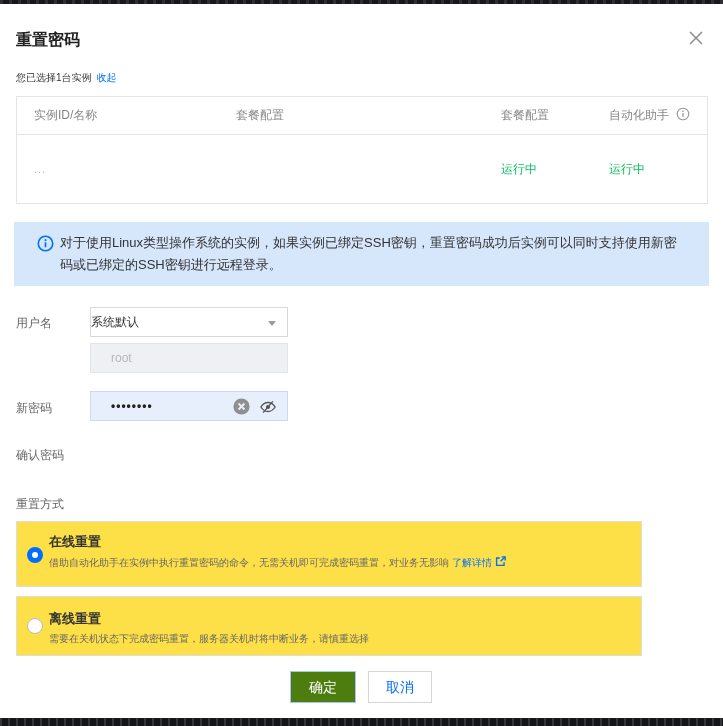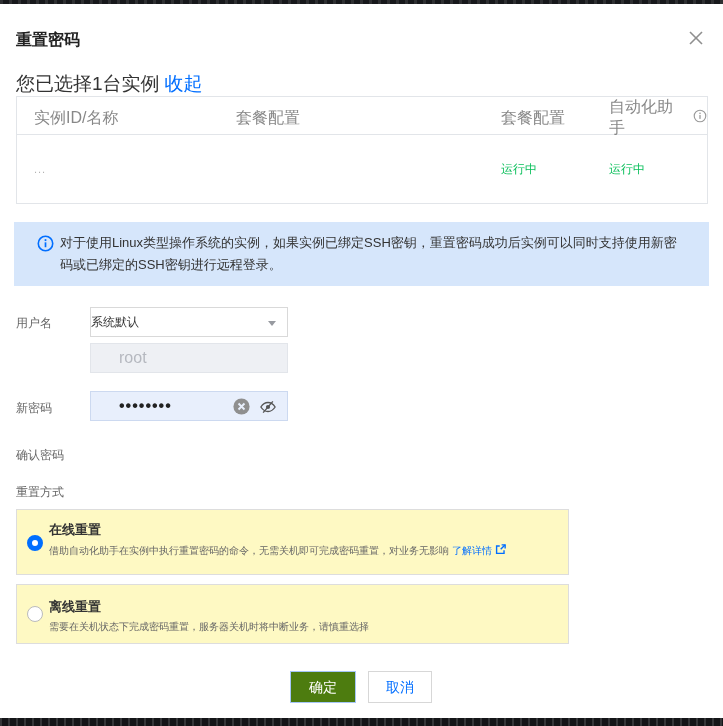--- a/index.html
+++ b/index.html
@@ -9,61 +9,61 @@
 
   .edge-strip { position:absolute; left:0; width:723px; background:#1d1f23; }
   .edge-strip.top { top:0; height:4px;
     background-image:repeating-linear-gradient(90deg, rgba(255,255,255,.10) 0 3px, transparent 3px 9px); background-color:#17181b;}
   .edge-strip.bottom { top:718px; height:8px;
     background-image:repeating-linear-gradient(90deg, rgba(255,255,255,.14) 0 2px, transparent 2px 8px); background-color:#141518;}
 
   .dlg-title { position:absolute; left:16px; top:30px; font-size:16px; font-weight:bold; color:#222; }
   .dlg-close { position:absolute; left:686px; top:28px; width:20px; height:20px; cursor:pointer; }
 
-  .selection-line { position:absolute; left:16px; top:71px; font-size:19px; color:#333; }
+  .selection-line { position:absolute; left:16px; top:71px; font-size:10px; color:#333; }
   .link { color:#006eff; text-decoration:none; cursor:pointer; }
   .selection-line .link { margin-left:5px; }
 
   
   .tbl { position:absolute; left:16px; top:96px; width:692px; height:108px; border:1px solid #e2e5e9; background:#fff; }
   .tbl-head, .tbl-row { display:grid; grid-template-columns:202px 265px 108px 1fr; }
-  .tbl-head { height:38px; border-bottom:1px solid #e2e5e9; align-items:center; color:#888; font-size:16px; }
+  .tbl-head { height:38px; border-bottom:1px solid #e2e5e9; align-items:center; color:#888; font-size:12px; }
   .tbl-row { height:68px; align-items:center; font-size:12px; }
   .cell { padding-left:17px; }
   .th-assist { display:flex; align-items:center; gap:7px; }
   .ellipsis-cell { color:#b3b3b3; font-size:11px; letter-spacing:1px; }
   .status-green { color:#0abf5b; }
 
   
   .notice { position:absolute; left:14px; top:222px; width:695px; height:64px; background:#d6e6fb; }
   .notice-icon { position:absolute; left:23px; top:13px; width:17px; height:17px; }
   .notice-text { position:absolute; left:46px; top:10px; width:620px; font-size:13px; line-height:22px; color:#333; }
 
   
   .form-label { position:absolute; left:16px; font-size:12px; color:#666; }
   .field { position:absolute; left:90px; width:198px; height:30px; border:1px solid #d9d9d9; background:#fff; font-size:12px; }
   .select-box { top:307px; display:flex; align-items:center; padding-left:0; color:#333; cursor:pointer; }
   .caret { position:absolute; right:11px; top:13px; width:0; height:0;
     border-left:4.5px solid transparent; border-right:4.5px solid transparent; border-top:5.5px solid #979aa0; }
   .field input { width:100%; height:100%; border:none; outline:none; background:transparent;
-    font-size:16px; padding:0 28px; font-family:inherit; color:#333; }
+    font-size:12px; padding:0 20px; font-family:inherit; color:#333; }
   .fixed-user { top:343px; background:#eef0f4; border-color:#e2e5ea; }
   .fixed-user input { color:#b5b8bf; }
   .fixed-user input::placeholder { color:#b5b8bf; opacity:1; }
   .newpwd { top:391px; background:#e8effc; border-color:#ccd9f0; }
   .newpwd input { padding-right:64px; letter-spacing:1px; font-weight:bold; color:#222; }
   .confirmpwd { top:438px; }
   .confirmpwd input { padding-right:36px; }
   .confirmpwd input::placeholder { color:#bcbcbc; opacity:1; }
   .in-icon { position:absolute; top:6px; width:18px; height:18px; cursor:pointer; }
   .icon-clear { right:36px; }
   .icon-eye { right:10px; }
 
   
-  .opt-box { position:absolute; left:16px; width:553px; border:1px solid #ddd; background:#fef9c3; }
+  .opt-box { position:absolute; left:16px; width:626px; border:1px solid #ddd; background:#fde047;margin-top:12px; }
   .opt-online { top:509px; height:66px; }
   .opt-offline { top:584px; height:60px; }
   .radio { position:absolute; left:10px; width:16px; height:16px; border-radius:50%; cursor:pointer; }
   .radio.checked { border:5px solid #006eff; background:#fff; }
   .radio.unchecked { border:1px solid #bbb; background:#fff; }
   .opt-online .radio { top:25px; }
   .opt-offline .radio { top:21px; }
   .opt-title { position:absolute; left:32px; font-size:13px; font-weight:bold; color:#333; }
   .opt-desc { position:absolute; left:32px; font-size:10px; color:#666; white-space:nowrap; }
   .opt-online .opt-title { top:11px; }
@@ -155,21 +155,21 @@
       <svg width="18" height="18" viewBox="0 0 24 24">
         <path d="M2.5 12s3.8-6 9.5-6 9.5 6 9.5 6-3.8 6-9.5 6-9.5-6-9.5-6z" fill="none" stroke="#555" stroke-width="1.8"></path>
         <circle cx="12" cy="12" r="2.8" fill="#555"></circle>
         <line x1="5.5" y1="19.5" x2="18.5" y2="4.5" stroke="#555" stroke-width="1.8"></line>
       </svg>
     </span>
   </div>
 
   <div class="form-label" style="top:447px;">确认密码</div>
 
-  <div class="form-label" style="top:484px;">重置方式</div>
+  <div class="form-label" style="top:496px;">重置方式</div>
 
   <div class="opt-box opt-online">
     <span class="radio checked"></span>
     <div class="opt-title">在线重置</div>
     <div class="opt-desc">
       <span>借助自动化助手在实例中执行重置密码的命令，无需关机即可完成密码重置，对业务无影响</span><a class="link">了解详情</a><span class="ext-icon">
         <svg width="13" height="13" viewBox="0 0 14 14">
           <path d="M6.2 3.2H2.8v8h8V7.8" fill="none" stroke="#006eff" stroke-width="1.5"></path>
           <path d="M8.2 2h3.8v3.8" fill="none" stroke="#006eff" stroke-width="1.5"></path>
           <line x1="11.8" y1="2.2" x2="7.2" y2="6.8" stroke="#006eff" stroke-width="1.5"></line>

